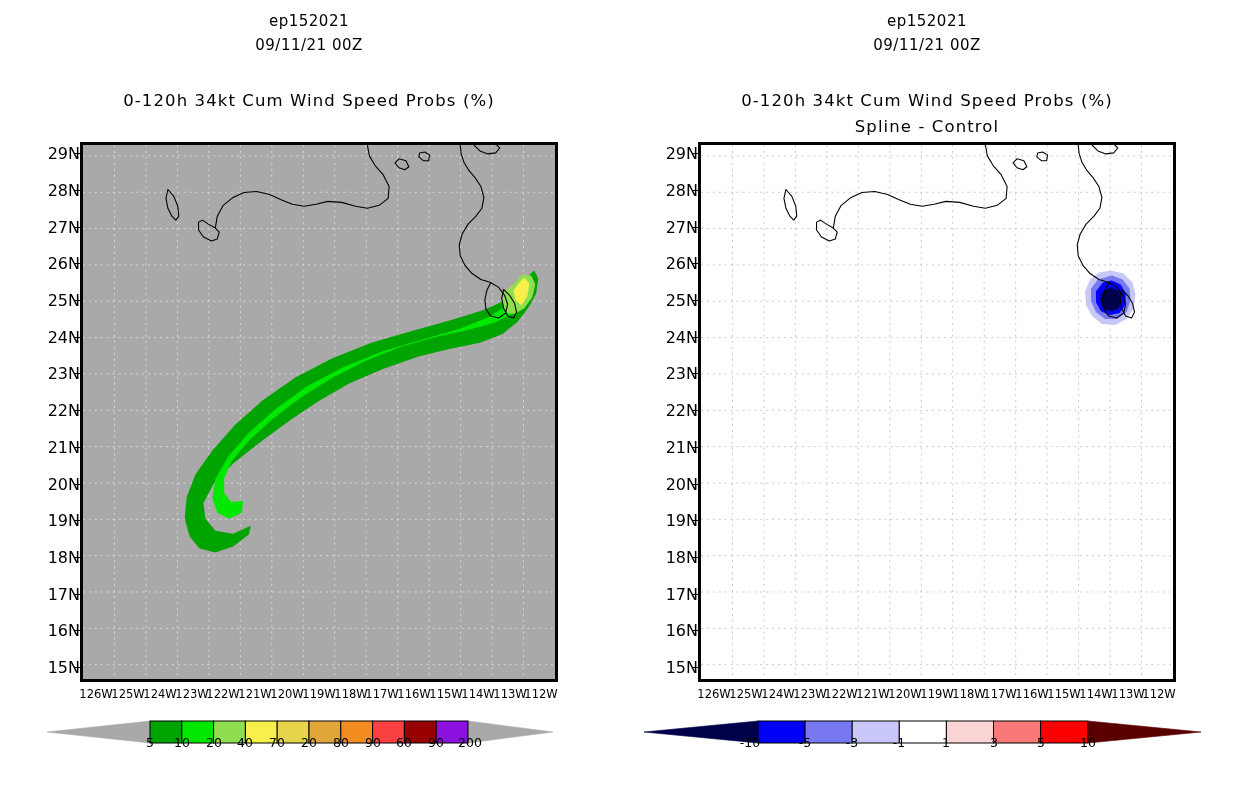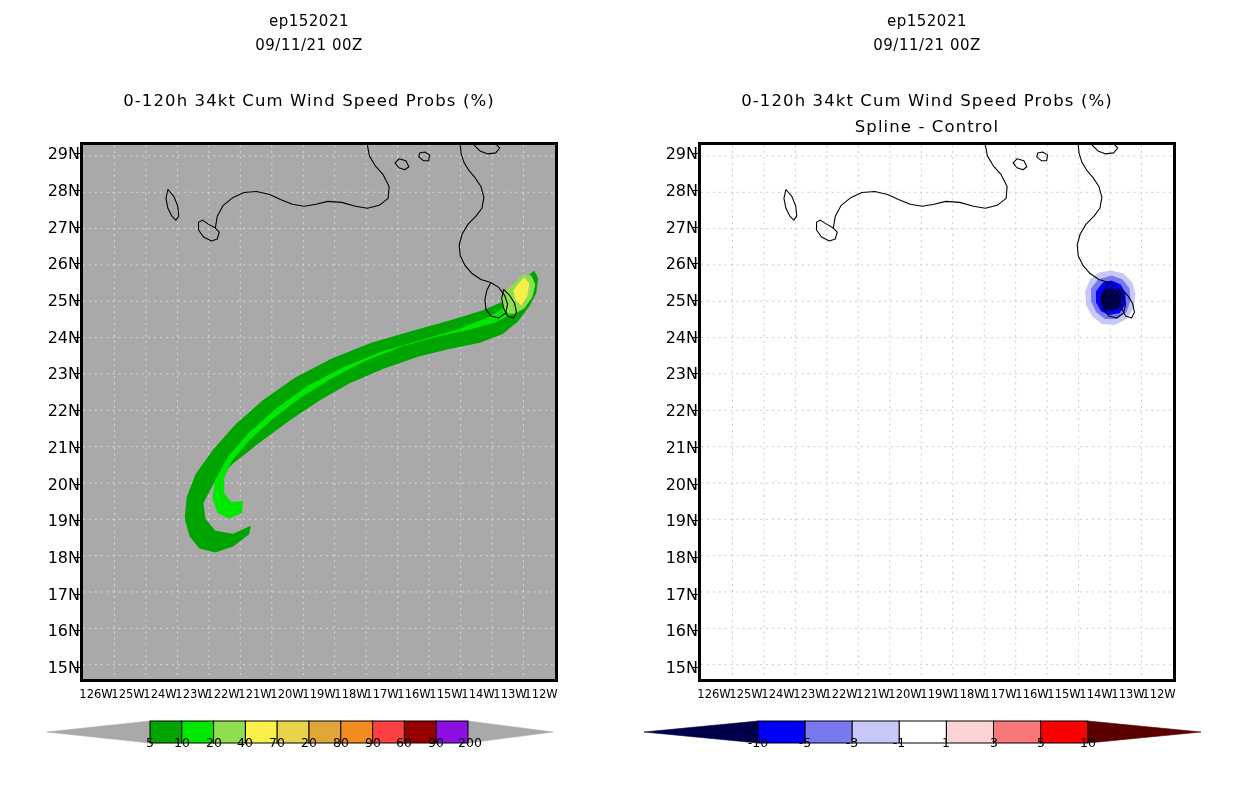--- a/index.html
+++ b/index.html
@@ -468,21 +468,21 @@
           <rect x="140" y="5" width="47.1" height="22" fill="#0000f8"></rect>
           <rect x="187.1" y="5" width="47.1" height="22" fill="#7878f0"></rect>
           <rect x="234.2" y="5" width="47.1" height="22" fill="#c8c8f8"></rect>
           <rect x="281.3" y="5" width="47.1" height="22" fill="#ffffff"></rect>
           <rect x="328.4" y="5" width="47.1" height="22" fill="#fad4d4"></rect>
           <rect x="375.5" y="5" width="47.1" height="22" fill="#f87878"></rect>
           <rect x="422.6" y="5" width="47.1" height="22" fill="#fa0000"></rect>
         </g>
       </svg>
     </div>
-    <div class="cbar-lab" style="left:140px">-10</div>
+    <div class="cbar-lab" style="left:132px">-10</div>
     <div class="cbar-lab" style="left:187px">-5</div>
     <div class="cbar-lab" style="left:234px">-3</div>
     <div class="cbar-lab" style="left:281px">-1</div>
     <div class="cbar-lab" style="left:328px">1</div>
     <div class="cbar-lab" style="left:376px">3</div>
     <div class="cbar-lab" style="left:423px">5</div>
     <div class="cbar-lab" style="left:470px">10</div>
   </div>
 
 </div>

